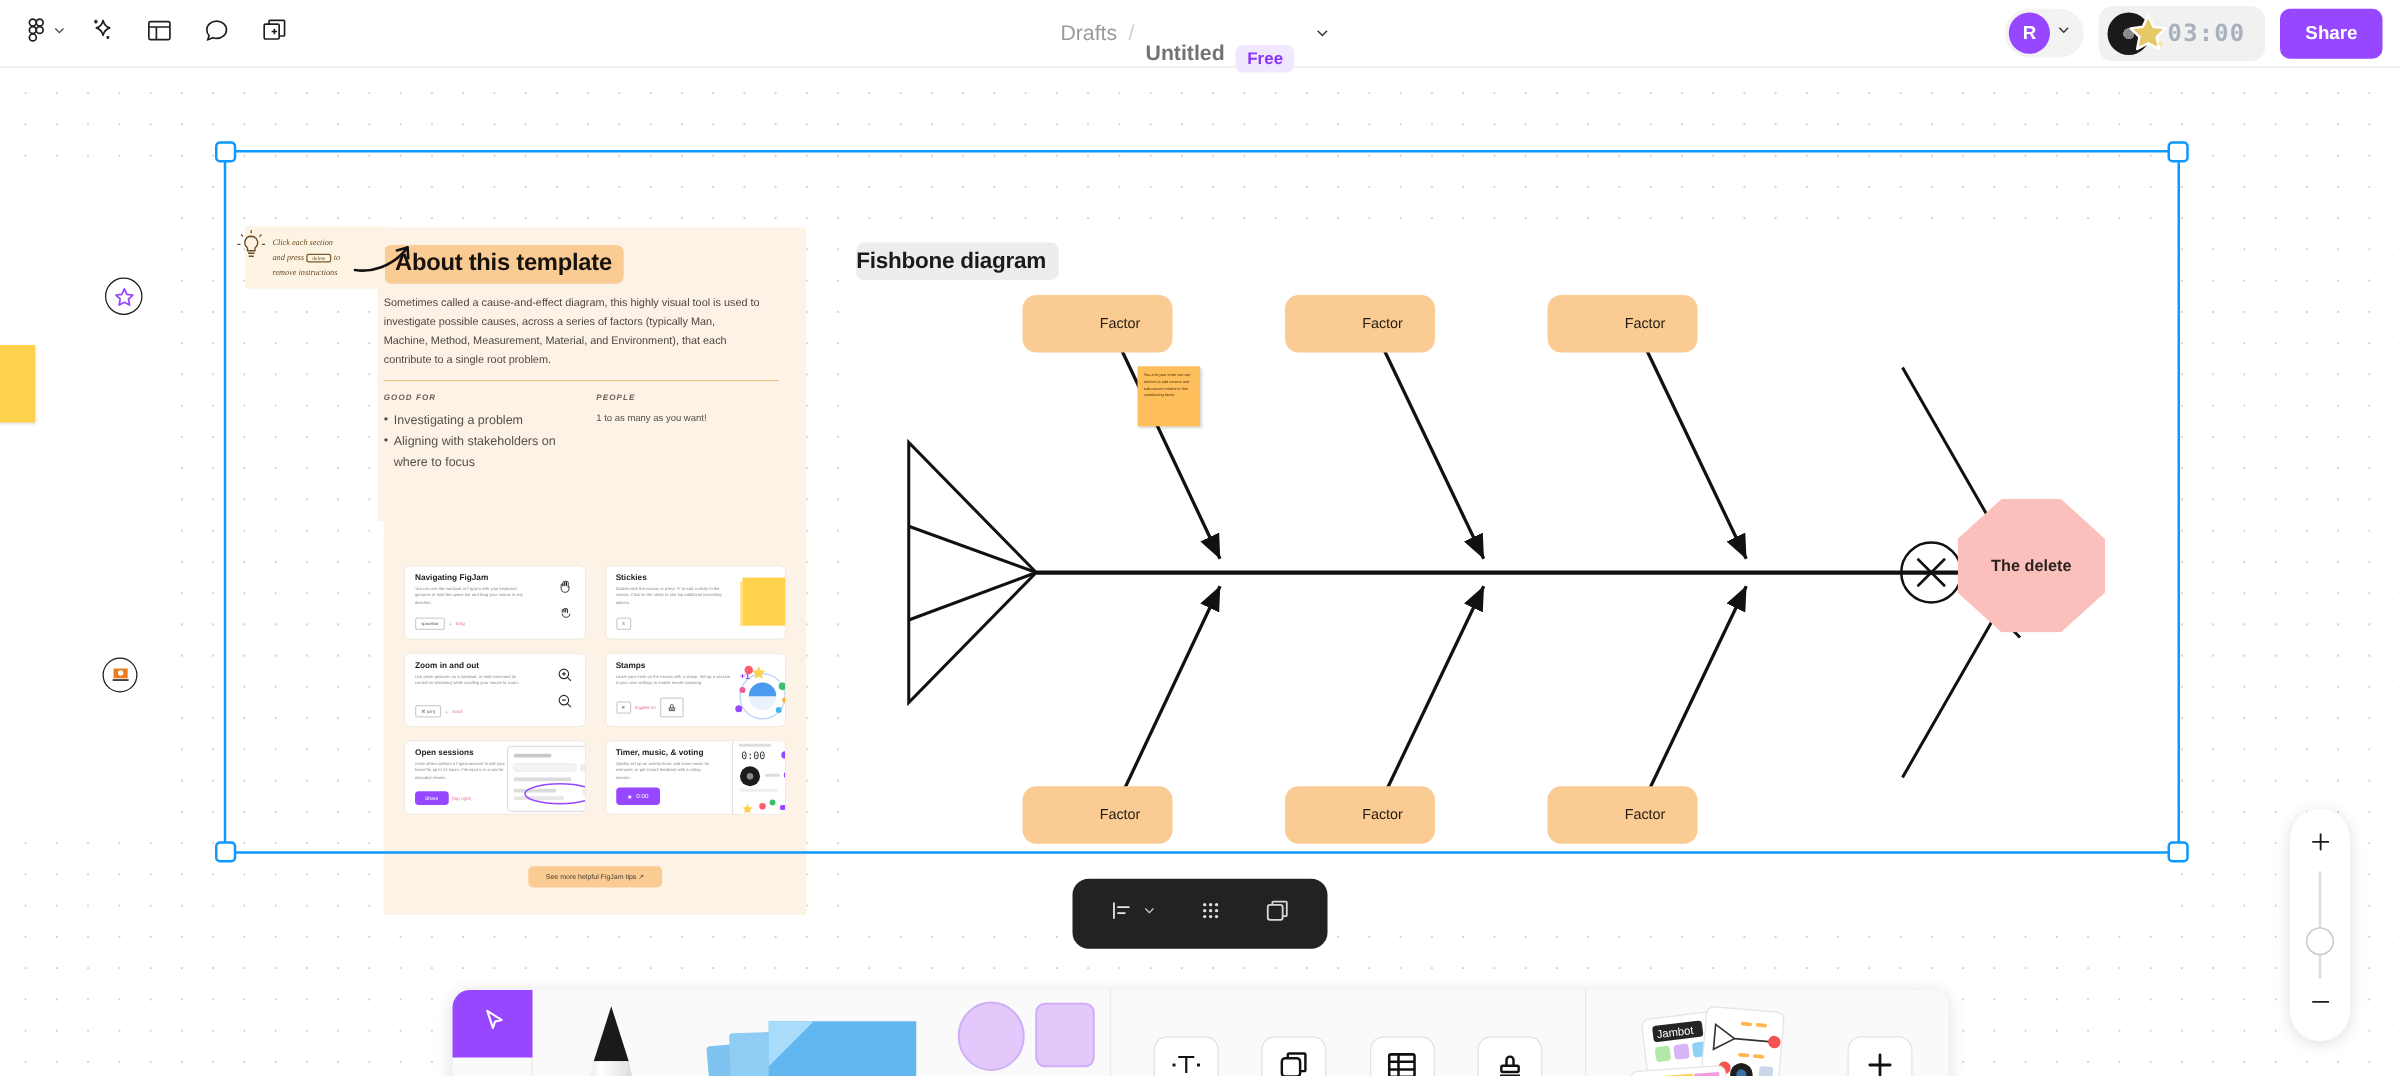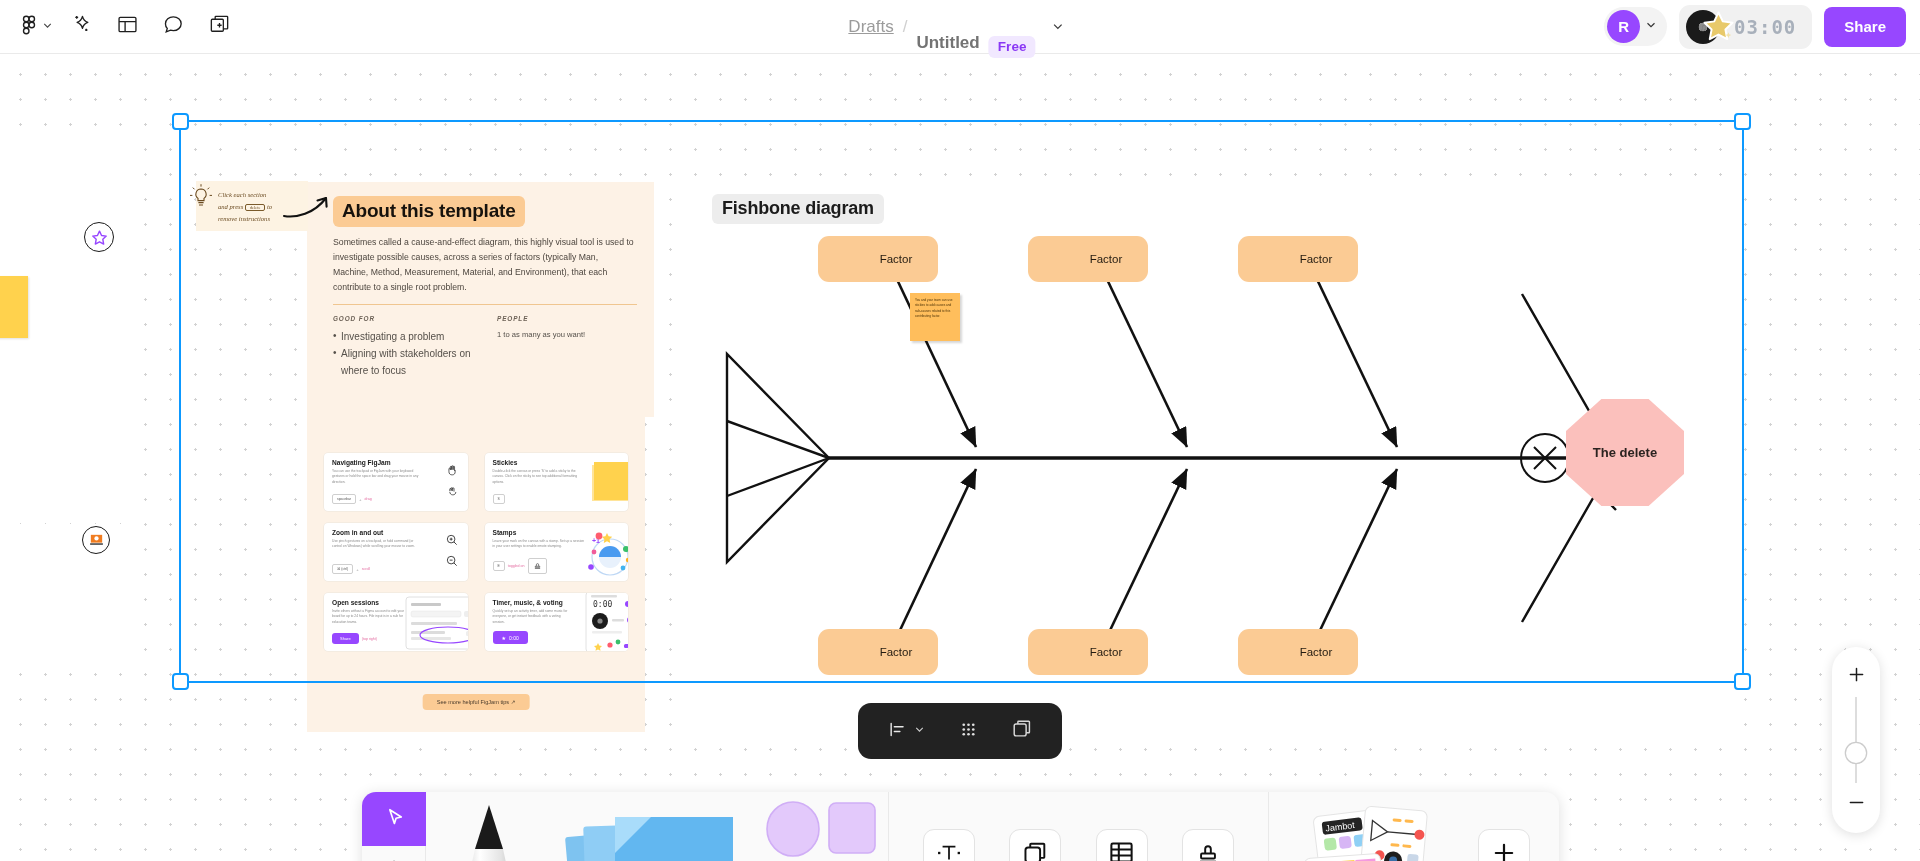--- a/index.html
+++ b/index.html
@@ -31,21 +31,21 @@
     width:42px; height:40px; border-radius:7px; display:flex; align-items:center;
     justify-content:center; cursor:pointer; color:#1f1f1f;
   }
   .figma-grp{ display:flex; align-items:center; gap:1px; padding:0 2px 0 6px; cursor:pointer;
      border-radius:7px; height:40px; }
 
   .tb-center{
     position:absolute; left:50%; transform:translateX(-50%);
     display:flex; align-items:center; gap:9px; font-size:17px;
   }
-  .bc-drafts{ color:#9b9b9b; cursor:pointer;text-decoration:underline; }
+  .bc-drafts{ color:#9b9b9b; cursor:pointer; }
   .bc-sep{ color:#d0d0d0; }
   .bc-title{ color:#737373; font-weight:700; cursor:pointer;margin-top:32px; }
   .badge-free{
     background:#f1e8ff; color:#8a38f5; font-size:13.5px; font-weight:700;
     padding:3.5px 9px; border-radius:6px; cursor:pointer; letter-spacing:.1px;margin-top:40px;
   }
   .bc-chev{ color:#4a4a4a; padding:4px 6px; cursor:pointer; border-radius:5px; display:flex; }
 
   .tb-right{
     position:absolute; right:14px; display:flex; align-items:center; gap:12px;
@@ -117,22 +117,22 @@
   .sel-handle.tr{ right:-9px; top:-9px; }
   .sel-handle.bl{ left:-9px; bottom:-9px; }
   .sel-handle.br{ right:-9px; bottom:-9px; }
 
   
   #left-panel{
     position:absolute; left:307px; top:128px; width:338px; height:550px;
     background:#fdf2e6; z-index:12;
   }
   #about-card{
-    position:absolute; left:316px; top:128px; width:338px; height:235px;
-    background:#fdf2e6; padding:14px 17px 0 17px; z-index:14;
+    position:absolute; left:302px; top:128px; width:338px; height:235px;
+    background:#fdf2e6; padding:14px 17px 0 5px; z-index:14;
   }
   .tag-title{
     display:inline-block; background:#fbcb94; border-radius:6px;
     padding:4px 9px 5px 9px; font-size:19px; font-weight:700; color:#16120d;
     letter-spacing:-.2px; margin-bottom:8px;
   }
   .about-p{
     font-size:8.7px; color:#4d463f; line-height:1.72; margin-bottom:9px;
     max-width:302px;
   }
@@ -193,22 +193,22 @@
     position:absolute; left:22px; top:8px; font-size:6.6px; color:#6a4a20;
     font-style:italic; line-height:1.85; font-family:"Liberation Serif", serif;
   }
 
   
   #fish-board{
     position:absolute; left:679px; top:127px; width:1065px; height:551px;
     background:#fff; z-index:12;
   }
   #fish-title{
-    position:absolute; left:712px; top:140px; background:#ededed;
-    border-radius:6px; padding:4px 10px 5px 10px; font-size:18px;
+    position:absolute; left:685px; top:140px; background:#ededed;
+    border-radius:6px; padding:4px 10px 5px 0; font-size:18px;
     font-weight:600; color:#1b1b1b; z-index:15; letter-spacing:-.2px;
   }
   .factor{
     position:absolute; width:120px; height:46px; background:#fbcb94;
     border-radius:11px; display:flex; align-items:center; justify-content:center;
     font-size:11.5px; color:#231b10; z-index:16;padding-left:36px;
   }
   #fish-sticky{
     position:absolute; left:910px; top:239px; width:50px; height:48px;
     background:#ffbe5c; z-index:17; box-shadow:1.5px 1.5px 2px rgba(0,0,0,.16);

